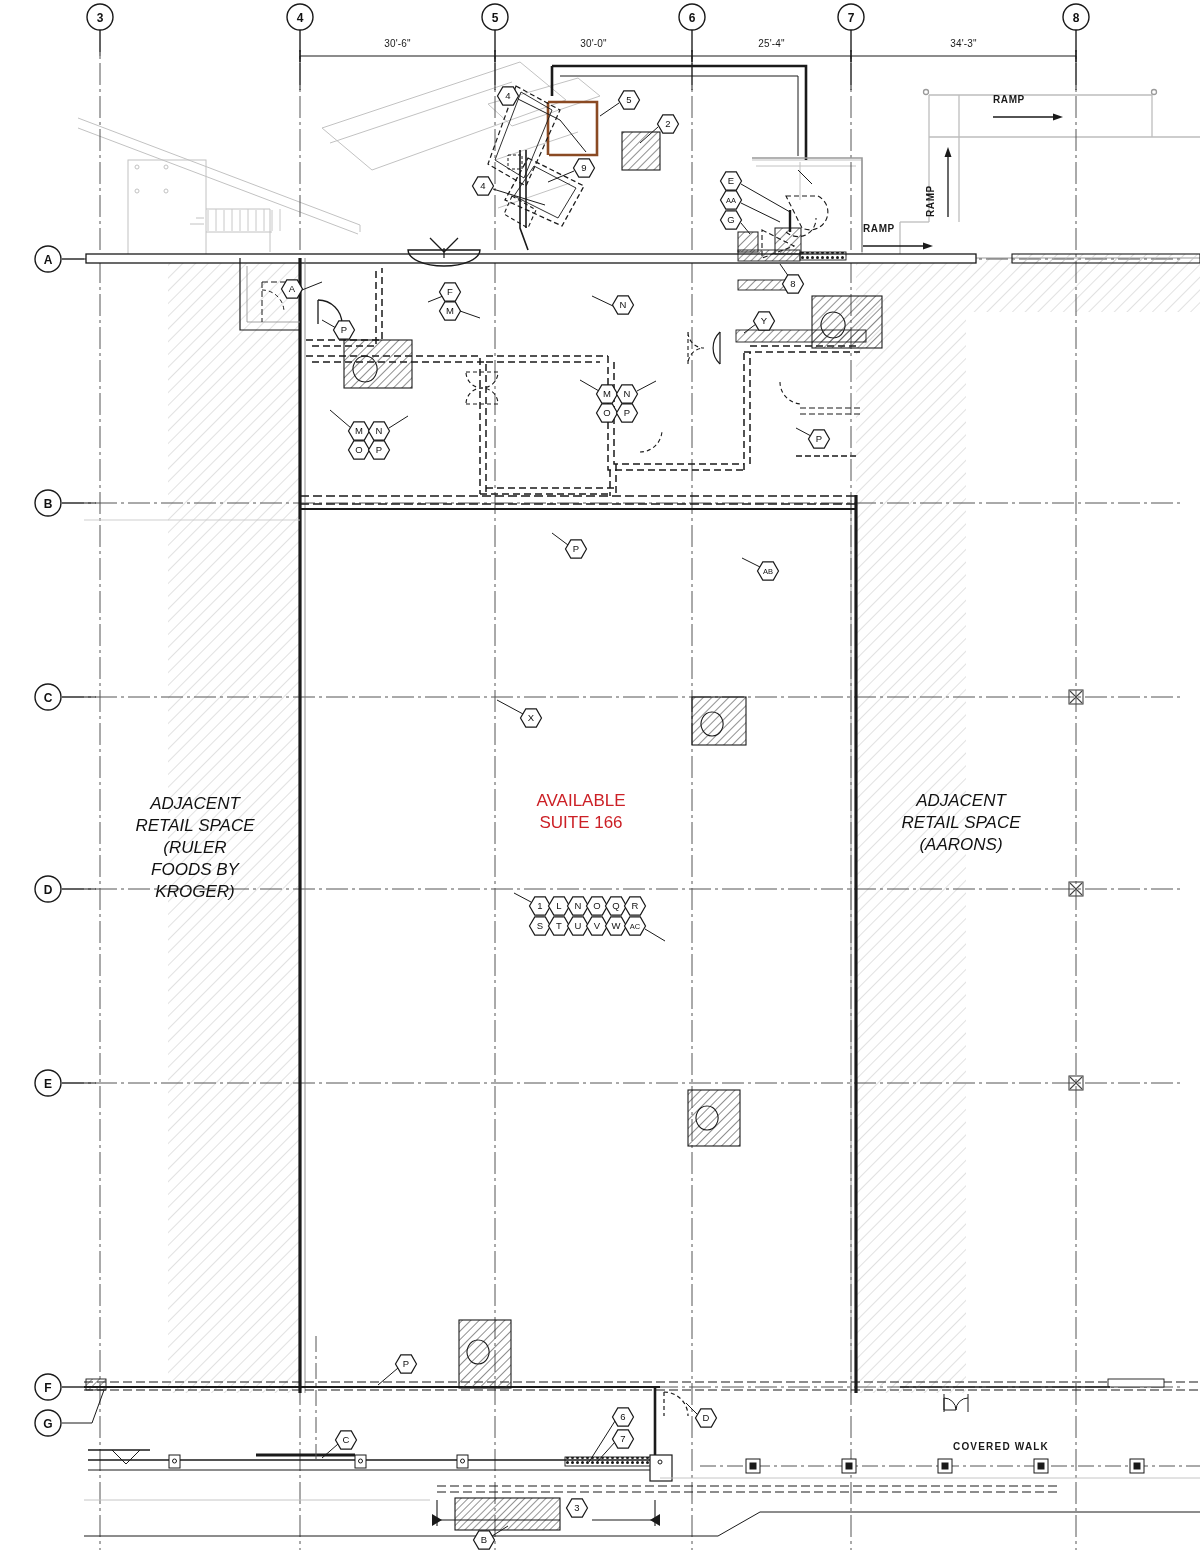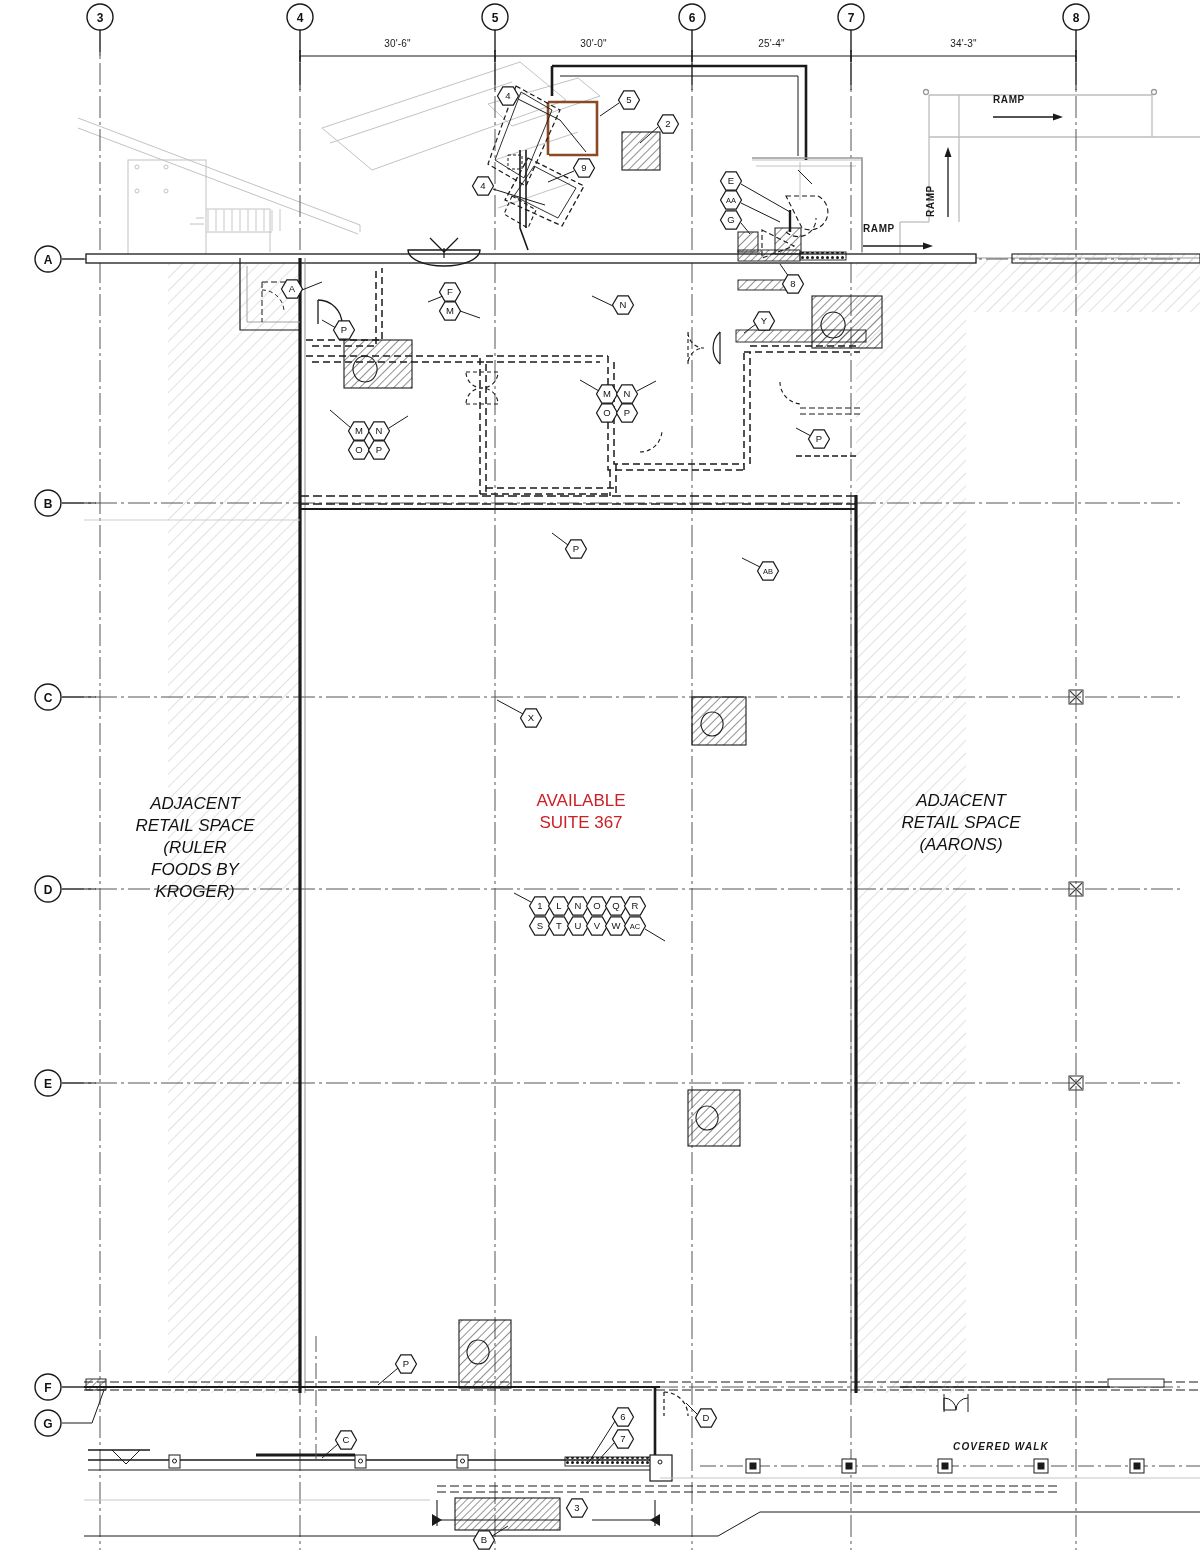--- a/index.html
+++ b/index.html
@@ -4,21 +4,21 @@
 <style>
   html,body{margin:0;padding:0;background:#ffffff;}
   body{font-family:"Liberation Sans",sans-serif;}
   #sheet{position:relative;width:1200px;height:1550px;background:#ffffff;overflow:hidden;}
   #plan{position:absolute;left:0;top:0;width:1200px;height:1550px;}
   .txt{position:absolute;font-family:"Liberation Sans",sans-serif;color:#1a1a1a;white-space:pre;}
   .dimtxt{font-size:10px;letter-spacing:.2px;}
   .ramptxt{font-size:10px;font-weight:bold;letter-spacing:.6px;}
   .spacetxt{font-size:17px;line-height:22px;text-align:center;color:#111;font-style:italic;}
   .availtxt{font-size:17px;line-height:22px;text-align:center;color:#cc2026;}
-  .walktxt{font-size:10px;font-weight:bold;letter-spacing:1.2px;font-style:italic;}
+  .walktxt{font-size:10px;font-weight:bold;letter-spacing:1.2px;}
 </style>
 </head>
 <body>
 
 <div id="sheet">
 
 <svg id="plan" viewBox="0 0 1200 1550" xmlns="http://www.w3.org/2000/svg">
   <defs>
     <pattern id="hatch45" width="6" height="6" patternUnits="userSpaceOnUse" patternTransform="rotate(45)">
       <line x1="0" y1="0" x2="0" y2="6" stroke="#333" stroke-width="1.1"></line>
@@ -656,19 +656,19 @@
         <div class="txt walktxt" style="position: relative;">COVERED WALK</div>
       </div>
     </div>
 <div id="space-texts">
       <div class="txt spacetxt" style="left: 195px; top: 793px; transform: translateX(-50%); color: rgb(17, 17, 17);">ADJACENT
 RETAIL SPACE
 (RULER
 FOODS BY
 KROGER)</div>
       <div class="txt availtxt" style="left: 581px; top: 790px; transform: translateX(-50%); color: rgb(204, 32, 38);">AVAILABLE
-SUITE 367</div>
+SUITE 166</div>
       <div class="txt spacetxt" style="left: 961px; top: 790px; transform: translateX(-50%); color: rgb(17, 17, 17);">ADJACENT
 RETAIL SPACE
 (AARONS)</div>
     </div>
 
 </div>
 
 </body></html>

